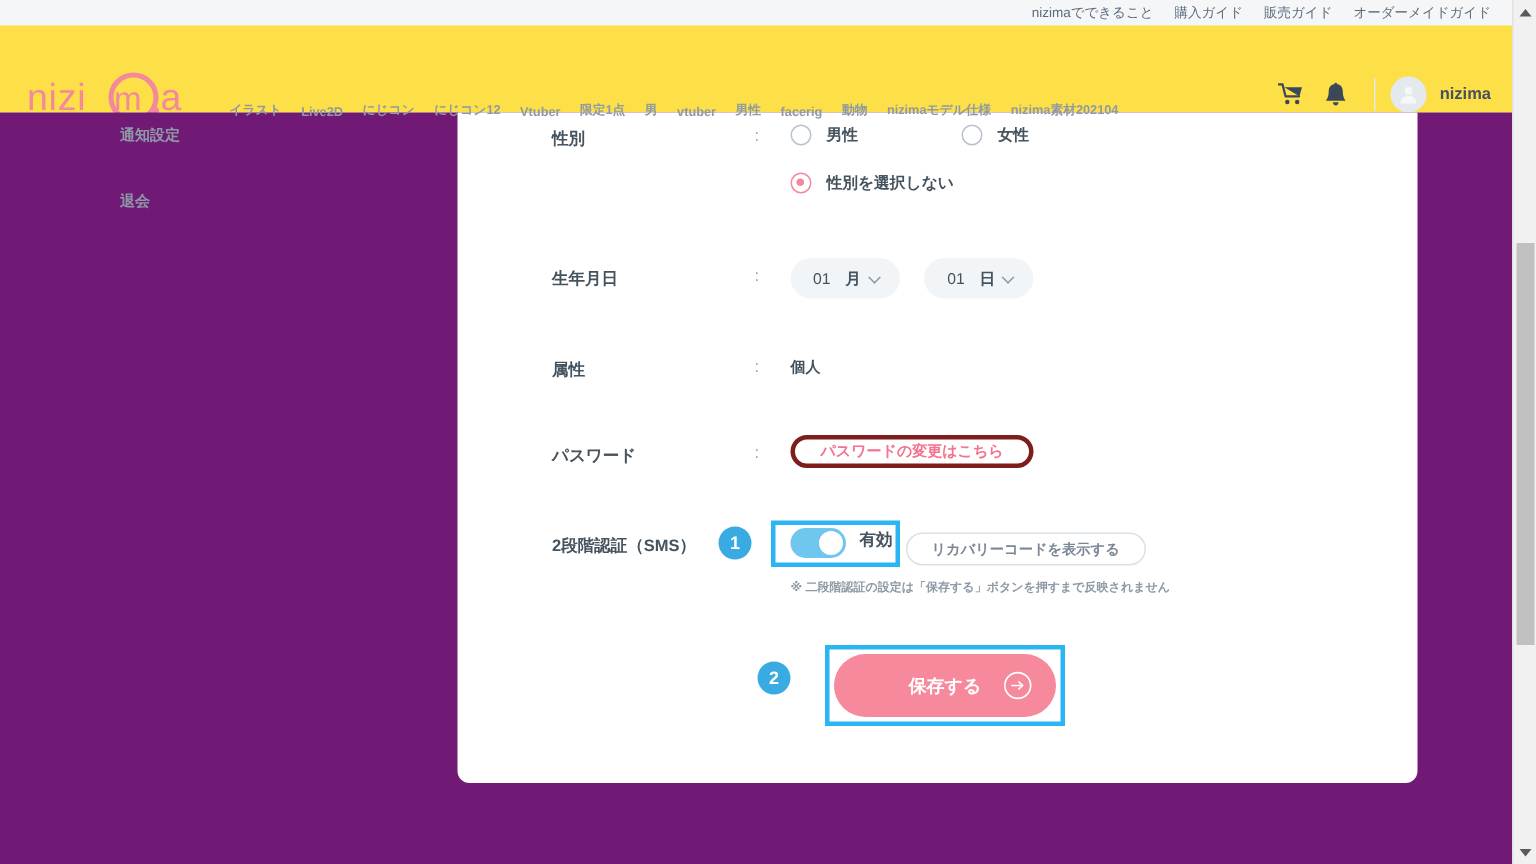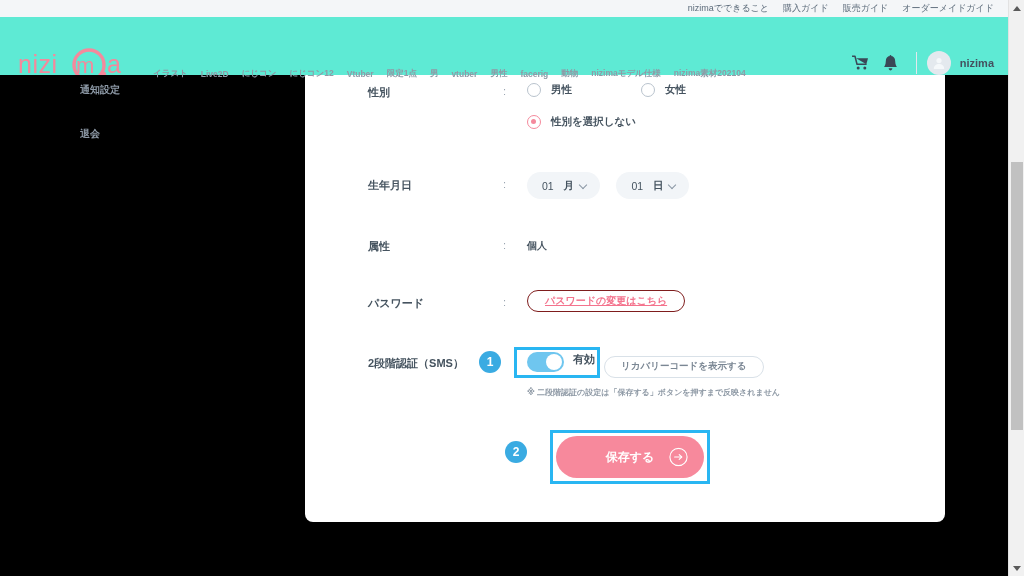--- a/index.html
+++ b/index.html
@@ -18,21 +18,21 @@
     display: flex; align-items: center; justify-content: flex-end;
     gap: 14px; padding-right: 14px;
   }
   .topbar a {
     font-size: 9px; color: #5c6b7a; text-decoration: none; white-space: nowrap;
   }
 
   
   .header {
     position: absolute; left: 0; top: 17px; width: 1008px; height: 58px;
-    background: #5eead4;
+    background: #fde047;
   }
   .logo {
     position: absolute; left: 18px; top: 30px;
     width: 116px; height: 34px;
   }
   .search-wrap {
     position: absolute; left: 156px; top: 33px;
     width: 612px; height: 26px;
     background: #f0f4f8; border-radius: 4px;
     display: flex; align-items: center;
@@ -79,21 +79,21 @@
   .tagbar {
     position: absolute; left: 0; top: 66px; width: 1008px; height: 16px;
     display: flex; align-items: center; gap: 13px; padding-left: 153px;
     z-index: 5;
   }
   .tagbar span { font-size: 8.5px; color: #8f9aa6; font-weight: bold; white-space: nowrap; cursor: pointer; }
 
   
   .page {
     position: absolute; left: 0; top: 75px; width: 1008px; height: 501px;
-    background: #000000;
+    background: #701a75;
   }
   .sidebar { position: absolute; left: 80px; top: 0; width: 180px; }
   .side-item {
     font-size: 10px; color: #8d99a6; font-weight: bold;
     margin-bottom: 30px; cursor: pointer;
   }
   .side-item:first-child { margin-top: 8px; }
 
   .card {
     position: absolute; left: 268px; top: 0; width: 640px; height: 447px;
@@ -130,22 +130,22 @@
     font-size: 10.5px; color: #45535f;
   }
   .sel-pill .unit { font-weight: bold; margin-left: 14px; }
   .sel-pill .chev { margin-left: 6px; }
 
   .plain-val { font-size: 10px; color: #45535f; font-weight: bold; }
 
   .pw-btn {
     display: inline-flex; align-items: center; justify-content: center;
     height: 22px; padding: 0 17px; border-radius: 11px;
-    border: 1px solid #7f1d1d; background: #fff; color: #f4738d;
-    font-size: 10px; font-weight: bold; cursor: pointer; white-space: nowrap; text-decoration: underline;
+    border: 3px solid #7f1d1d; background: #fff; color: #f4738d;
+    font-size: 10px; font-weight: bold; cursor: pointer; white-space: nowrap;
   }
 
   
   .badge {
     position: absolute; width: 22px; height: 22px; border-radius: 50%;
     background: #3aabe2; color: #fff; font-size: 12px; font-weight: bold;
     display: flex; align-items: center; justify-content: center;
   }
   .hl-box {
     position: absolute; border: 3px solid #29b6f2; background: transparent;

